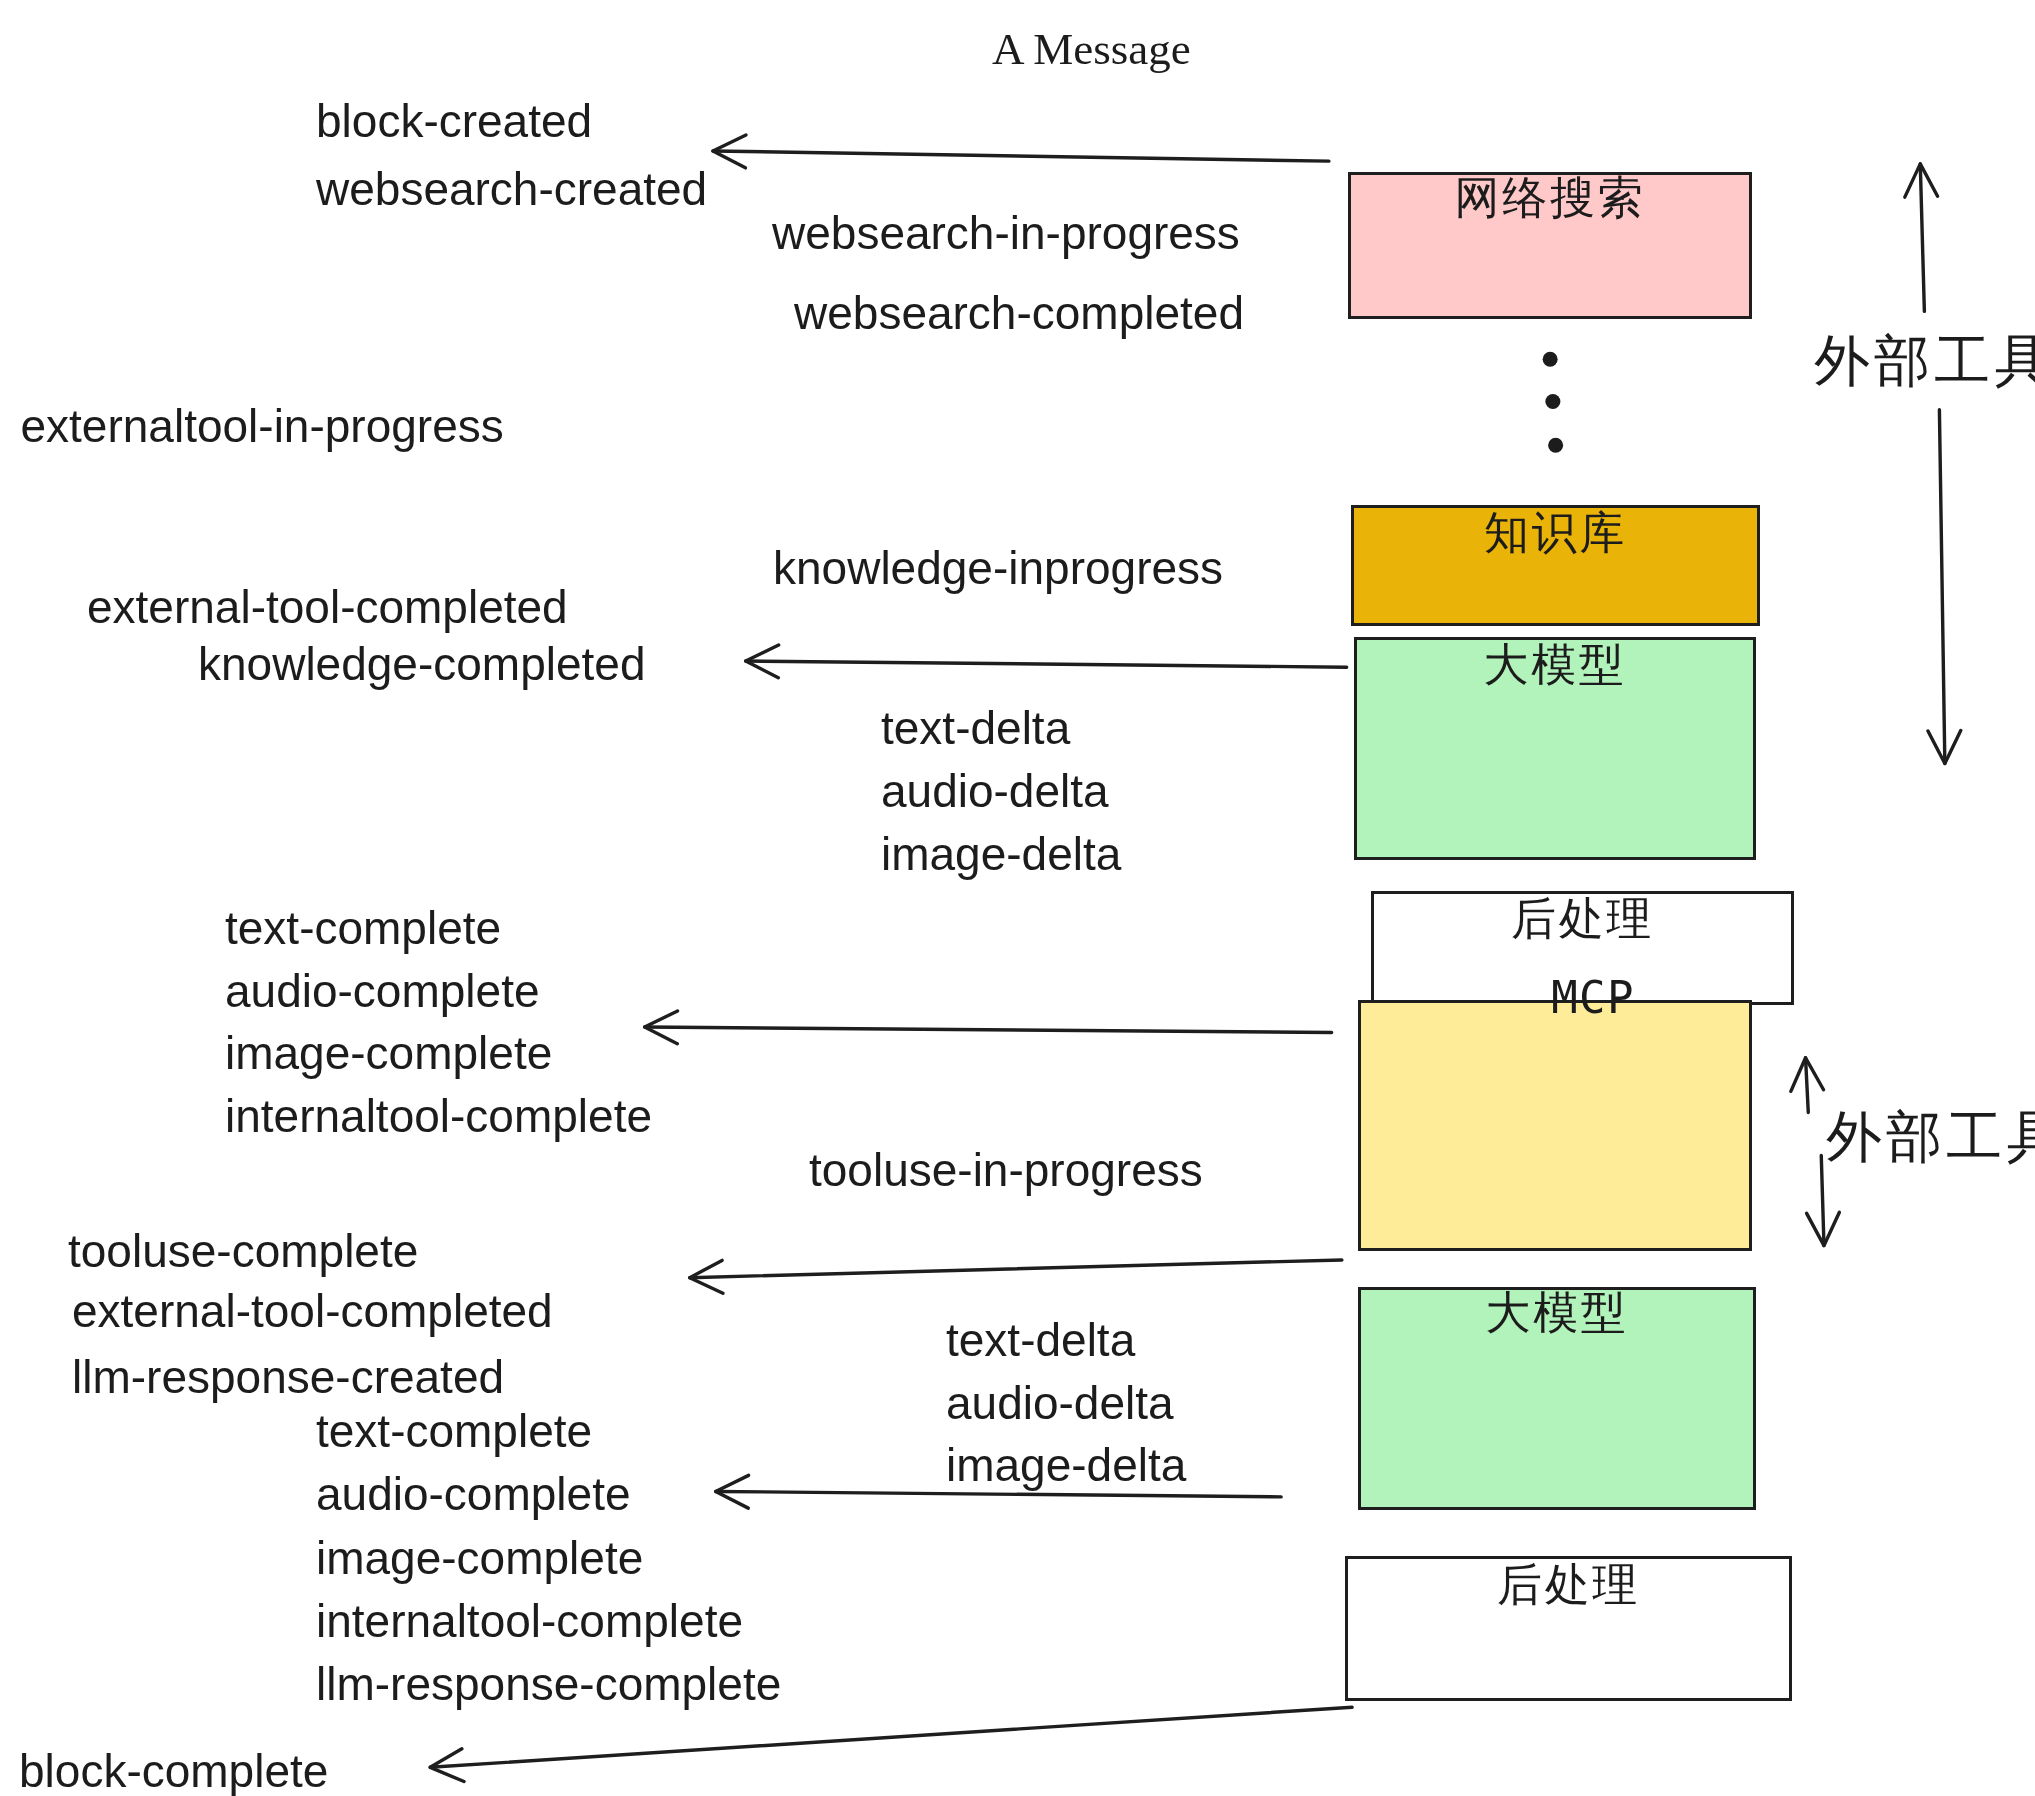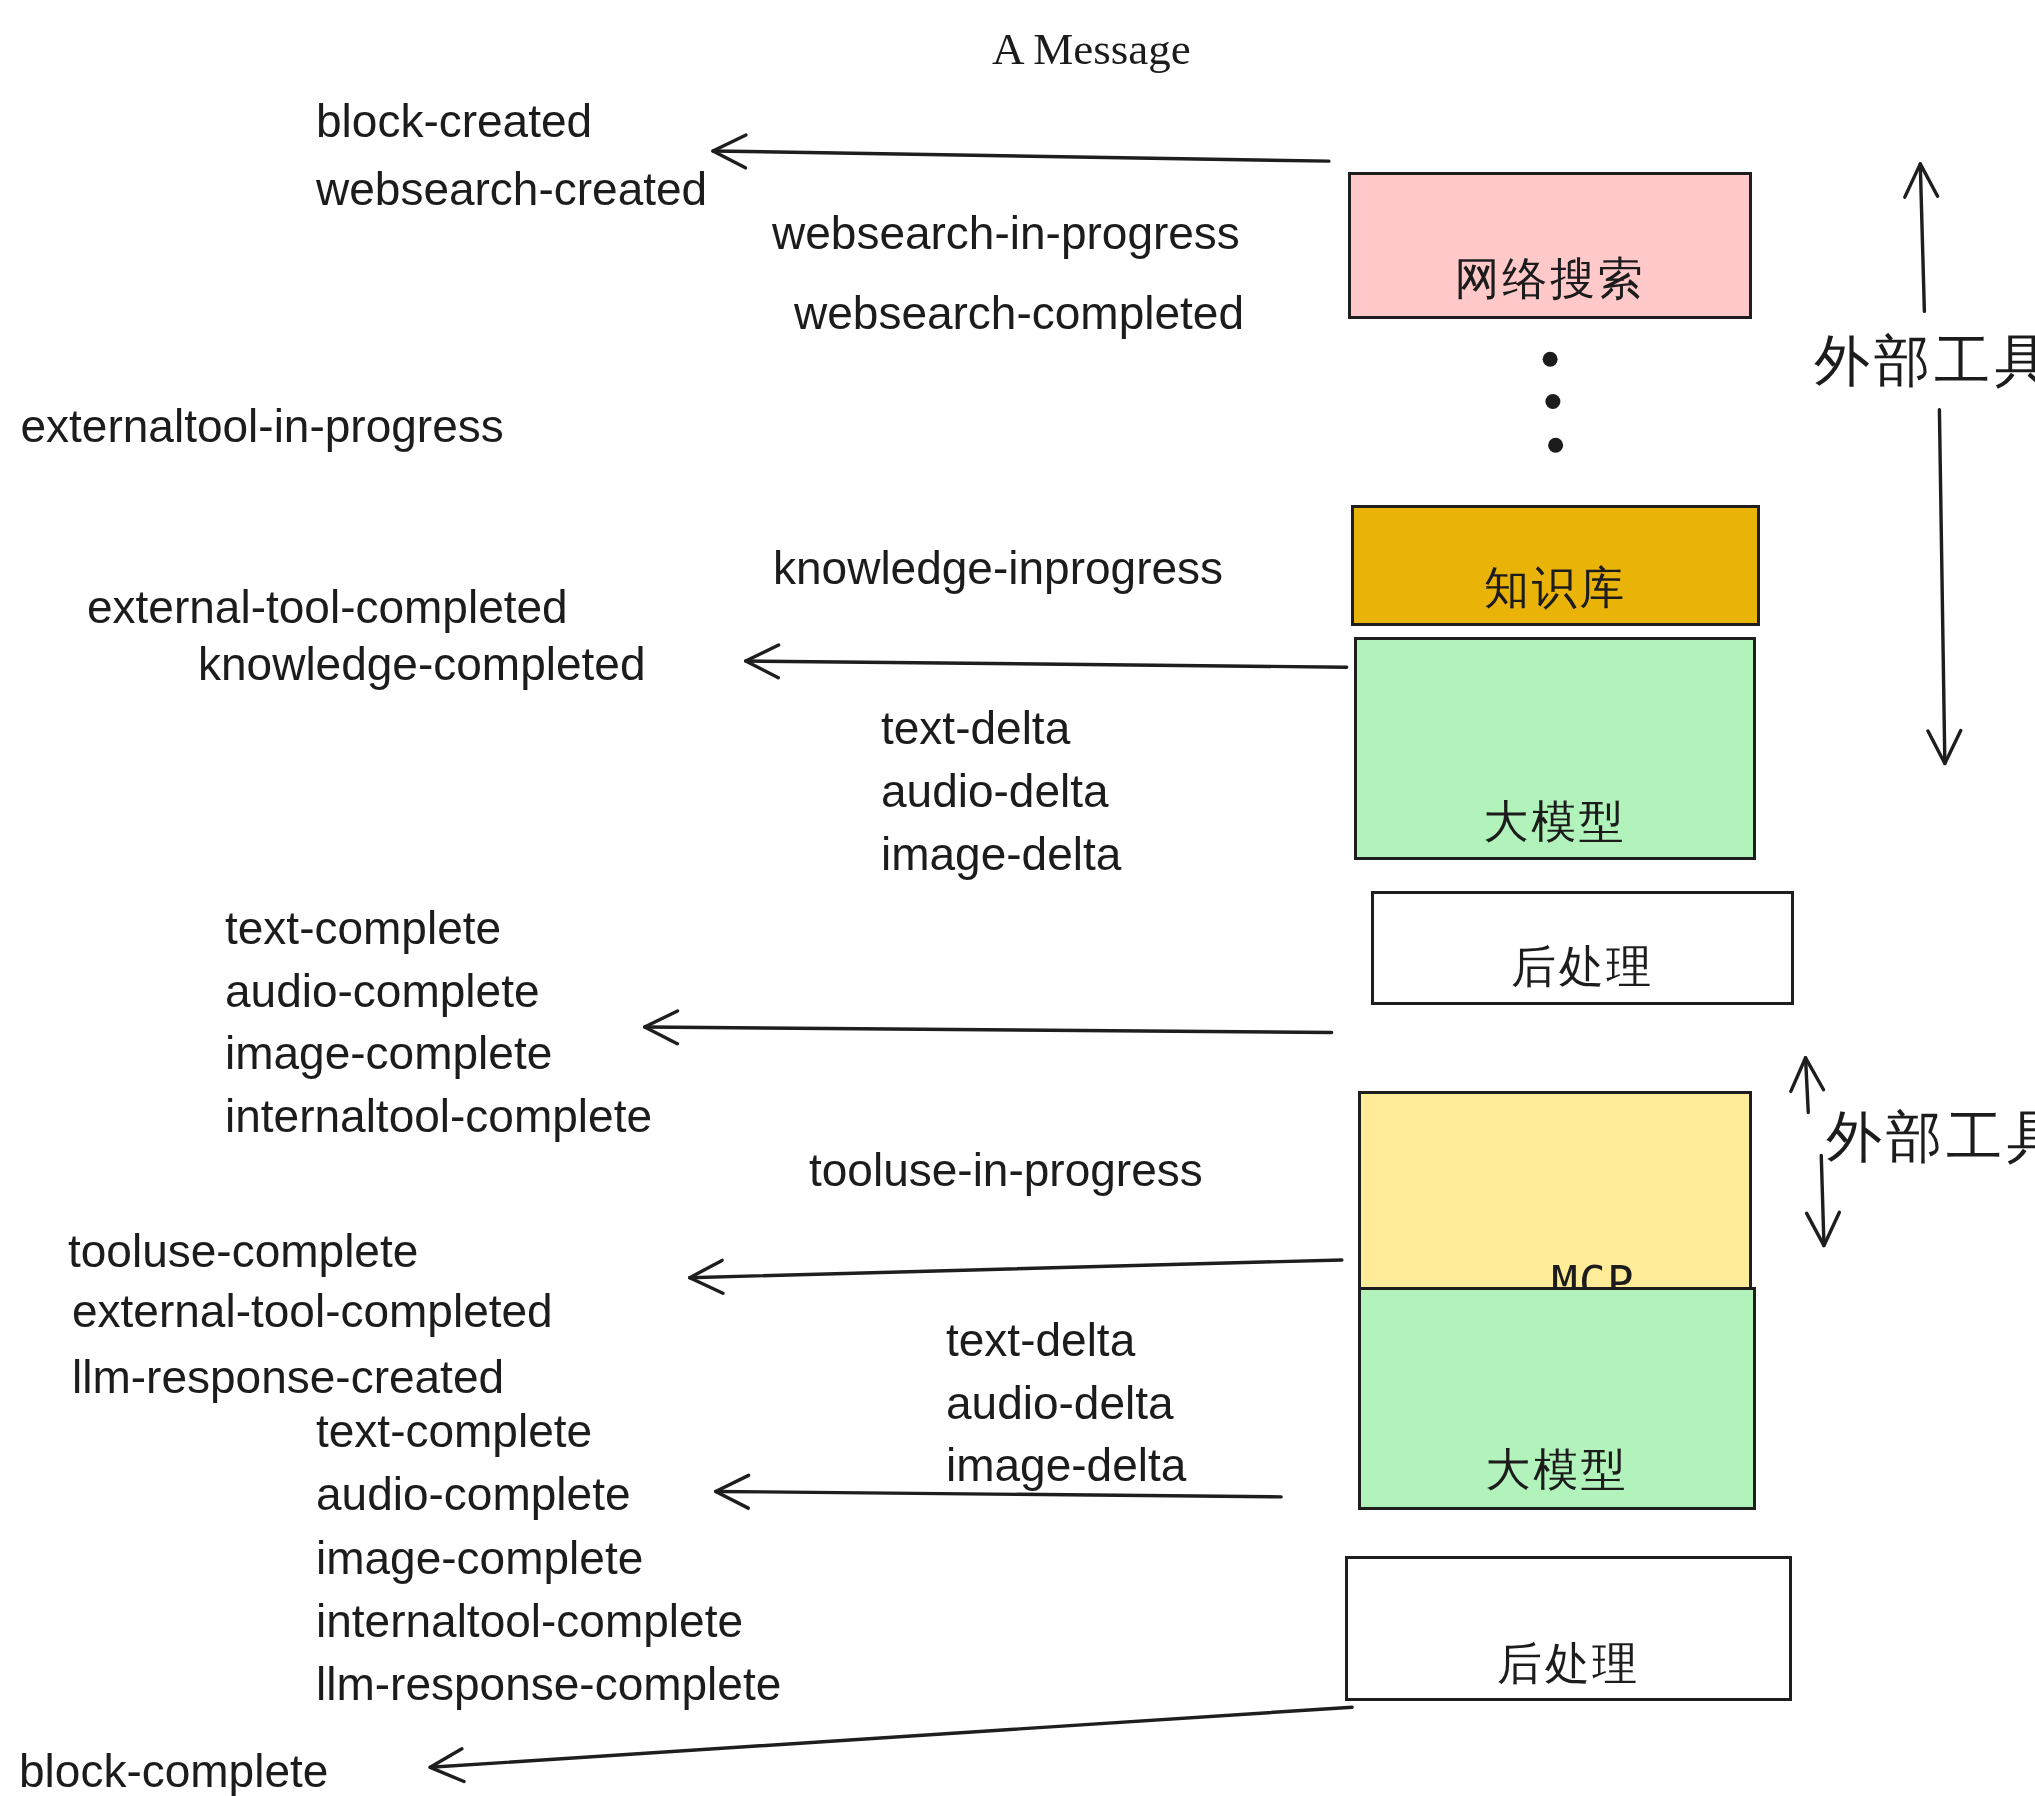--- a/index.html
+++ b/index.html
@@ -14,21 +14,21 @@
   #arrow-layer {
     position: absolute;
     left: 0; top: 0;
     width: 2035px; height: 1796px;
   }
   .box {
     position: absolute;
     box-sizing: border-box;
     border: 3.4px solid #1e1e1e;
     display: flex;
-    align-items: flex-end;
+    align-items: flex-start;
     justify-content: center;
   }
   .box-label {
     font-family: "DejaVu Sans", "Liberation Sans", sans-serif;
     font-size: 45px;
     letter-spacing: 2.7px;
     color: #1c1c1c;
     white-space: pre;
     position: relative;
   }
@@ -97,21 +97,21 @@
       </div>
       <div class="box" style="left: 1351px; top: 505px; width: 409px; height: 121px; background: #eab308;">
         <span class="box-label" style="transform: translate(0px, -5.5px);">知识库</span>
       </div>
       <div class="box" style="left: 1354px; top: 637px; width: 402px; height: 223px; background: rgb(178, 242, 187);">
         <span class="box-label" style="transform: translate(0px, -4.8px);">大模型</span>
       </div>
       <div class="box" style="left: 1371px; top: 891px; width: 423px; height: 114px; background: rgb(255, 255, 255);">
         <span class="box-label" style="transform: translate(0px, -4.8px);">后处理</span>
       </div>
-      <div class="box" style="left: 1358px; top: 1091px; width: 394px; height: 251px; background: rgb(255, 236, 153);">
+      <div class="box" style="left: 1358px; top: 1000px; width: 394px; height: 251px; background: rgb(255, 236, 153);">
         <span class="box-label mono" style="transform: translate(38px, -31px);">MCP</span>
       </div>
       <div class="box" style="left: 1358px; top: 1287px; width: 398px; height: 223px; background: rgb(178, 242, 187);">
         <span class="box-label" style="transform: translate(0px, -6.8px);">大模型</span>
       </div>
       <div class="box" style="left: 1345px; top: 1556px; width: 447px; height: 145px; background: rgb(255, 255, 255);">
         <span class="box-label" style="transform: translate(0px, -4.1px);">后处理</span>
       </div>
     </div>
   <div id="events-layer">

